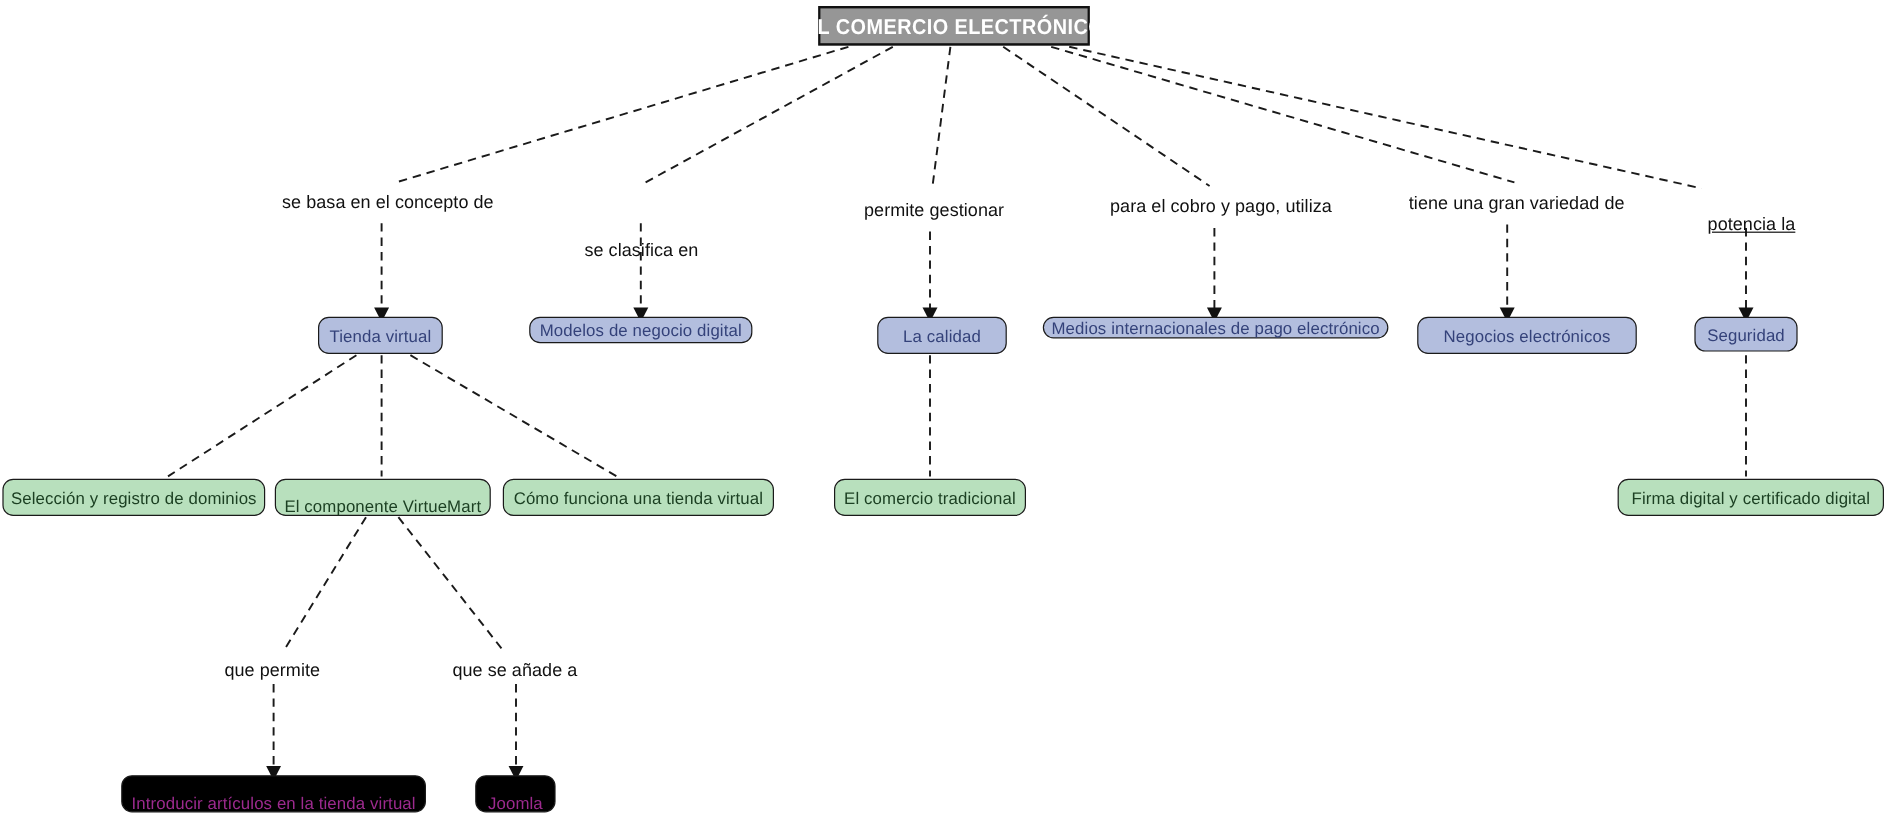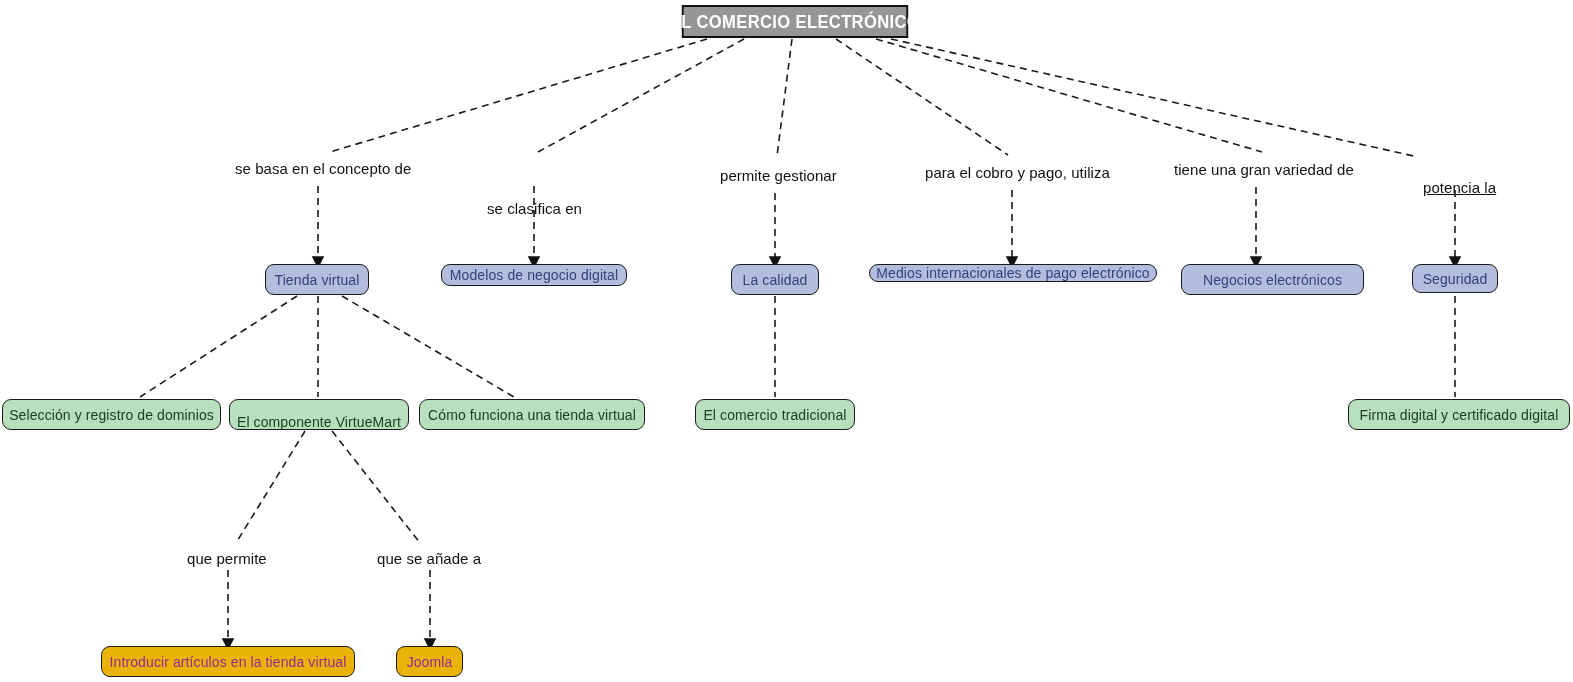--- a/index.html
+++ b/index.html
@@ -47,21 +47,21 @@
     border-radius: 0;
     border: 2px solid #111111;
     font-weight: bold;
     font-size: 18px;
     letter-spacing: 0.4px;
     font-stretch: condensed;
     transform: scaleX(0.92);
   }
   .node.blue  { background: #b3bede; color: #34427a; }
   .node.green { background: #b8e0bd; color: #1c4023; }
-  .node.pink  { background: #eab308; color: #9c2a8e; }
+  .node.pink  { background: #000000; color: #9c2a8e; align-items: flex-end; }
   .node.gray  { background: #969696; color: #ffffff; }
 
   .edge-label {
     position: absolute;
     font-size: 15px;
     color: #111111;
     white-space: nowrap;
     line-height: 1;
     font-family: "Liberation Sans", "DejaVu Sans", sans-serif;
     letter-spacing: 0.05px;
@@ -114,21 +114,21 @@
   <div id="node-layer">
       <div class="node gray root" style="left: 672px; top: 5px; width: 246px; height: 33px;">
         <span>EL COMERCIO ELECTRÓNICO</span>
       </div>
       <div class="node blue" style="left: 265px; top: 264px; width: 104px; height: 31px;">
         <span>Tienda virtual</span>
       </div>
       <div class="node blue" style="left: 441px; top: 264px; width: 186px; height: 22px;">
         <span>Modelos de negocio digital</span>
       </div>
-      <div class="node blue" style="left: 731px; top: 264px; width: 88px; height: 31px;">
+      <div class="node blue" style="left: 731px; top: 264px; width: 108px; height: 31px;">
         <span>La calidad</span>
       </div>
       <div class="node blue" style="left: 869px; top: 264px; width: 288px; height: 18px;">
         <span>Medios internacionales de pago electrónico</span>
       </div>
       <div class="node blue" style="left: 1181px; top: 264px; width: 183px; height: 31px;">
         <span>Negocios electrónicos</span>
       </div>
       <div class="node blue" style="left: 1412px; top: 264px; width: 86px; height: 29px;">
         <span>Seguridad</span>

